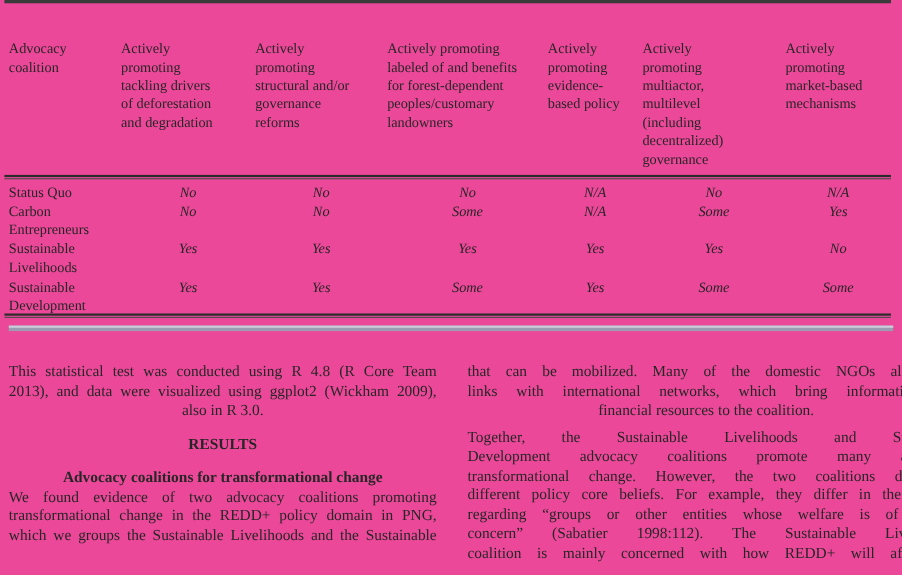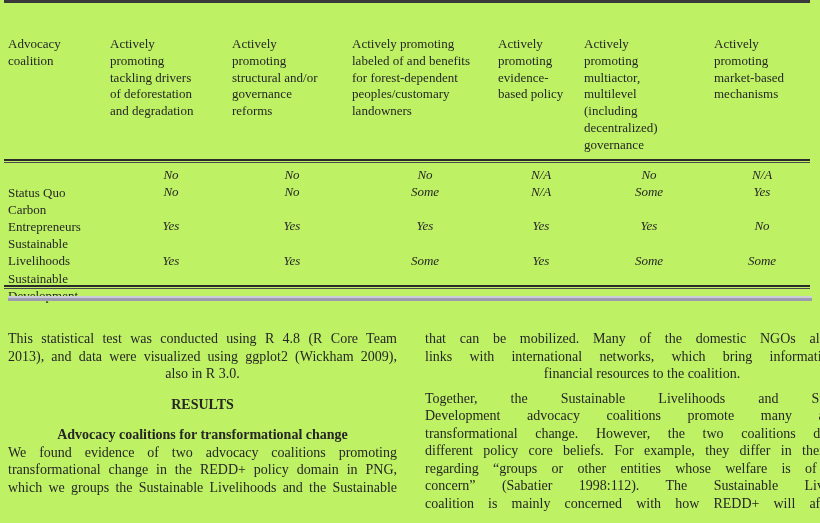--- a/index.html
+++ b/index.html
@@ -1,19 +1,19 @@
 <!DOCTYPE html>
 <html><head>
 <meta charset="utf-8">
 <style>
   html,body{margin:0;padding:0;}
   .page{
     position:relative;
     width:820px;height:523px;
-    background:#bef264;
+    background:#ec4899;
     overflow:hidden;
     font-family:"Liberation Serif","DejaVu Serif",serif;
     color:#262626;
   }
   
   .rule{position:absolute;left:4px;width:806px;}
   .rule-top{top:0;height:3px;background:#3a3a3a;}
   .rule-double{height:4px;border-top:2px solid #2b2b2b;border-bottom:1px solid #4a4a4a;background:transparent;box-sizing:border-box;}
   .rule-mid{top:159px;}
   .rule-bottom{top:285px;}
@@ -23,21 +23,21 @@
     grid-template-columns:106px 122px 120px 146px 86px 130px 96px;
   }
   .thead{top:36px;}
   .hcell{
     font-size:13px;line-height:16.8px;
     text-align:left;white-space:pre-line;
   }
   .hcell.first{text-align:left;padding-left:4px;}
   .trow .ncell{
     font-size:13px;line-height:17px;text-align:left;
-    padding-left:4px;white-space:pre-line;margin-top:18px;
+    padding-left:4px;white-space:pre-line;
   }
   .trow .vcell{font-size:13px;line-height:17px;text-align:center;font-style:italic;}
   .row1{top:166px;}
   .row2{top:183px;}
   .row3{top:217px;}
   .row4{top:252px;}
   
   .divider{
     position:absolute;left:8px;top:296px;width:804px;height:5px;
     border-top:2px solid #ccccdb;

